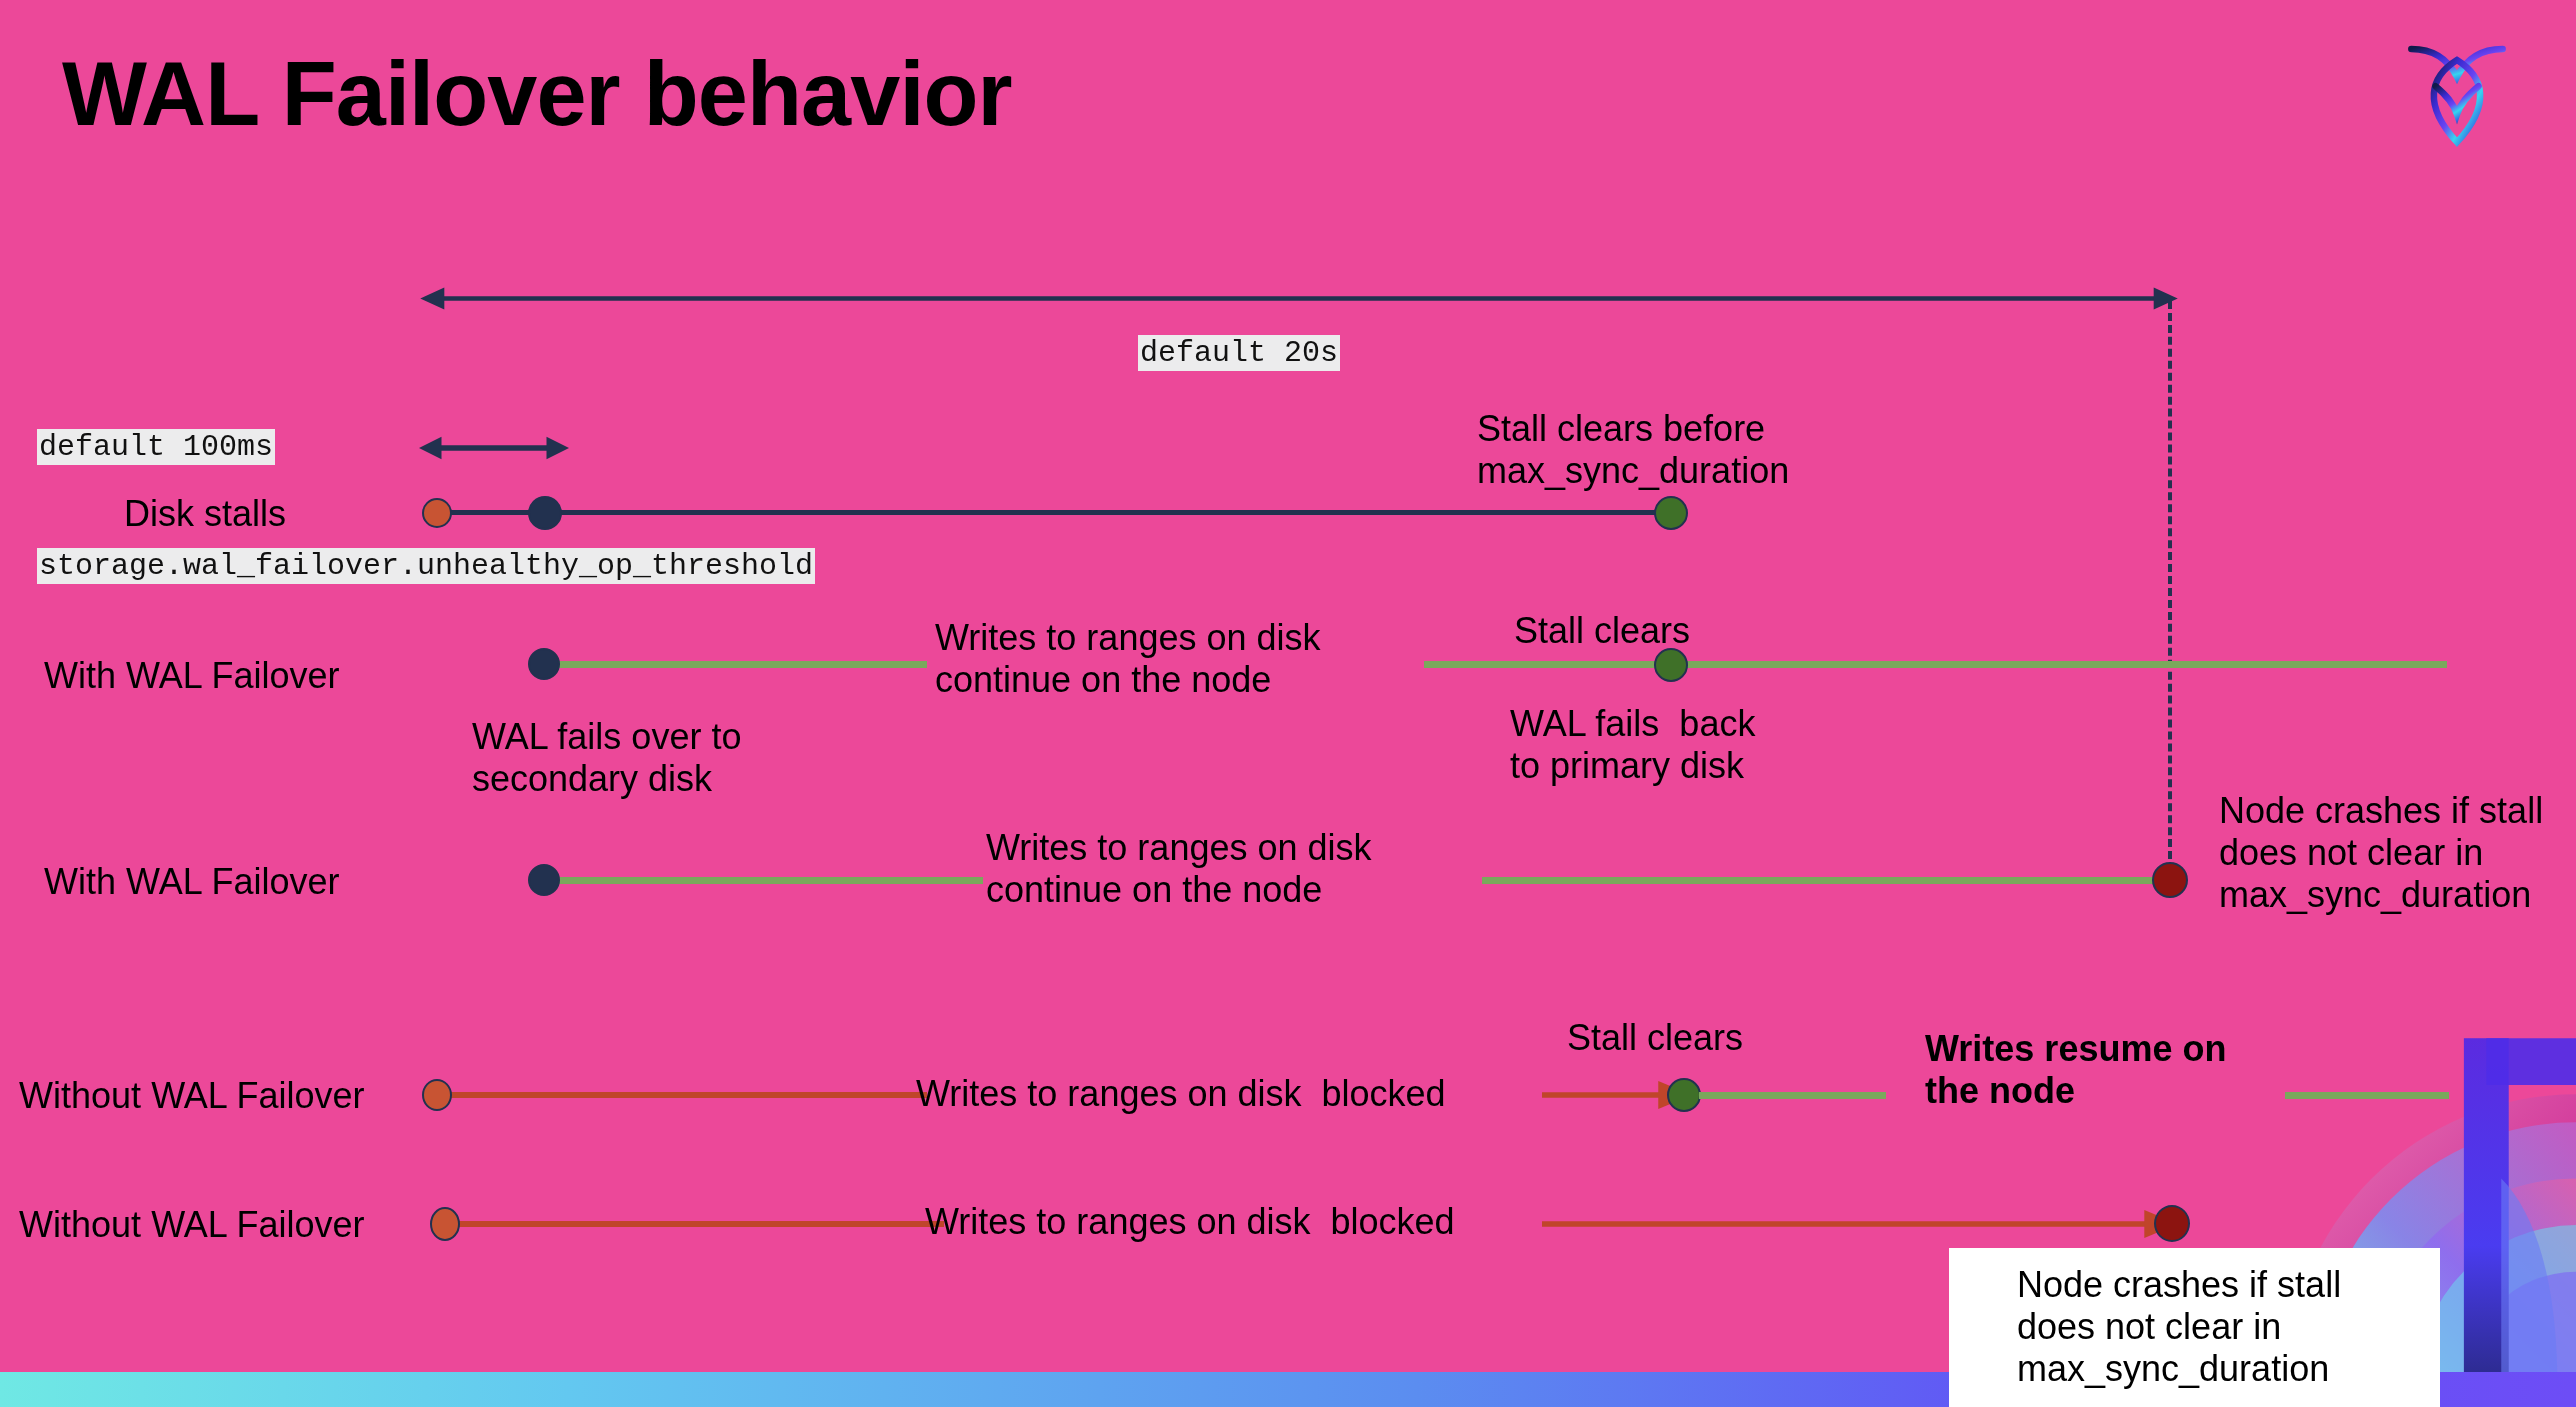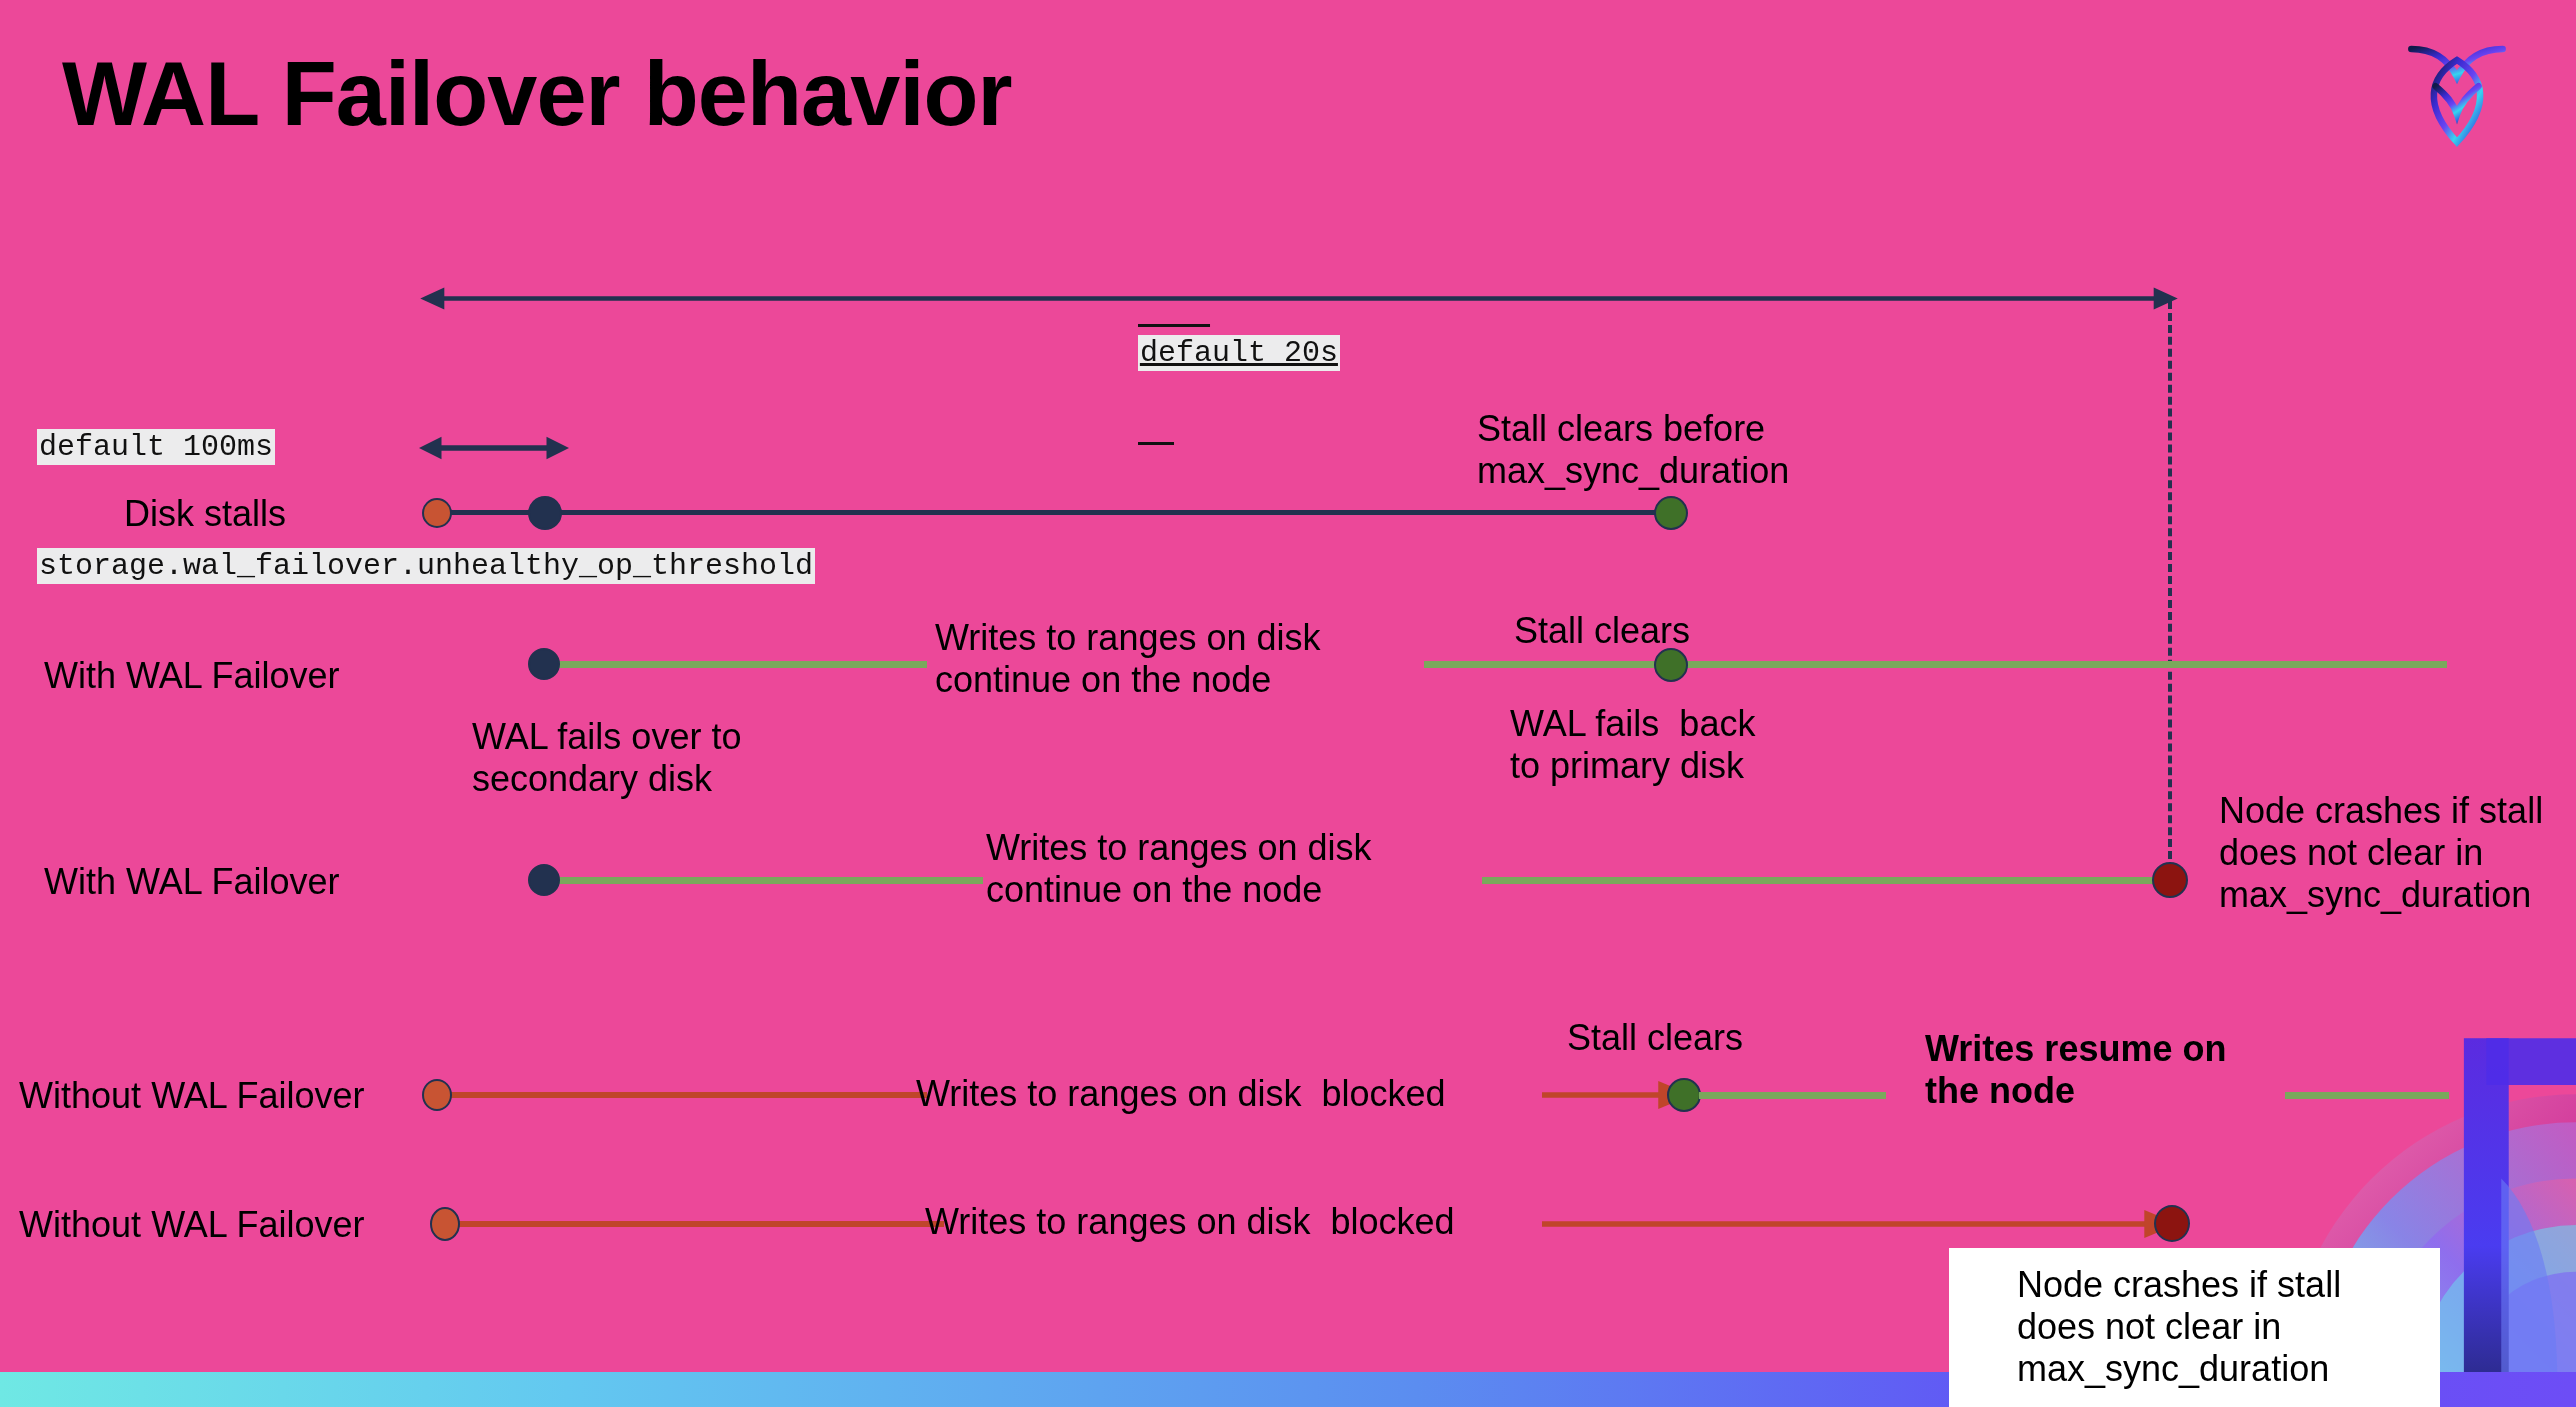--- a/index.html
+++ b/index.html
@@ -124,21 +124,21 @@
   </div>
 
   <div class="bottombar"></div>
 
   <svg style="position:absolute;left:411px;top:280px;" width="1776" height="37" viewBox="0 0 1900 40">
     <line x1="20" y1="20" x2="1880" y2="20" stroke="#22314f" stroke-width="5"></line>
     <polygon points="0,20 26,8 26,32" fill="#22314f"></polygon>
     <polygon points="1900,20 1874,8 1874,32" fill="#22314f"></polygon>
   </svg>
 
-  <div class="code" style="left:1138px;top:255px;text-align:left;text-decoration:underline;">
+  <div class="code" style="left:1138px;top:255px;text-align:left;">
     <div><span>default 20s</span></div>
   </div>
 
   <div class="vdash" style="left:2168px;top:301px;height:570px;"></div>
 
   <div class="code" style="left:37px;top:349px;text-align:left;">
     <div><span>default 100ms</span></div>
     <div><span>storage.wal_failover.unhealthy_op_threshold</span></div>
   </div>
 

